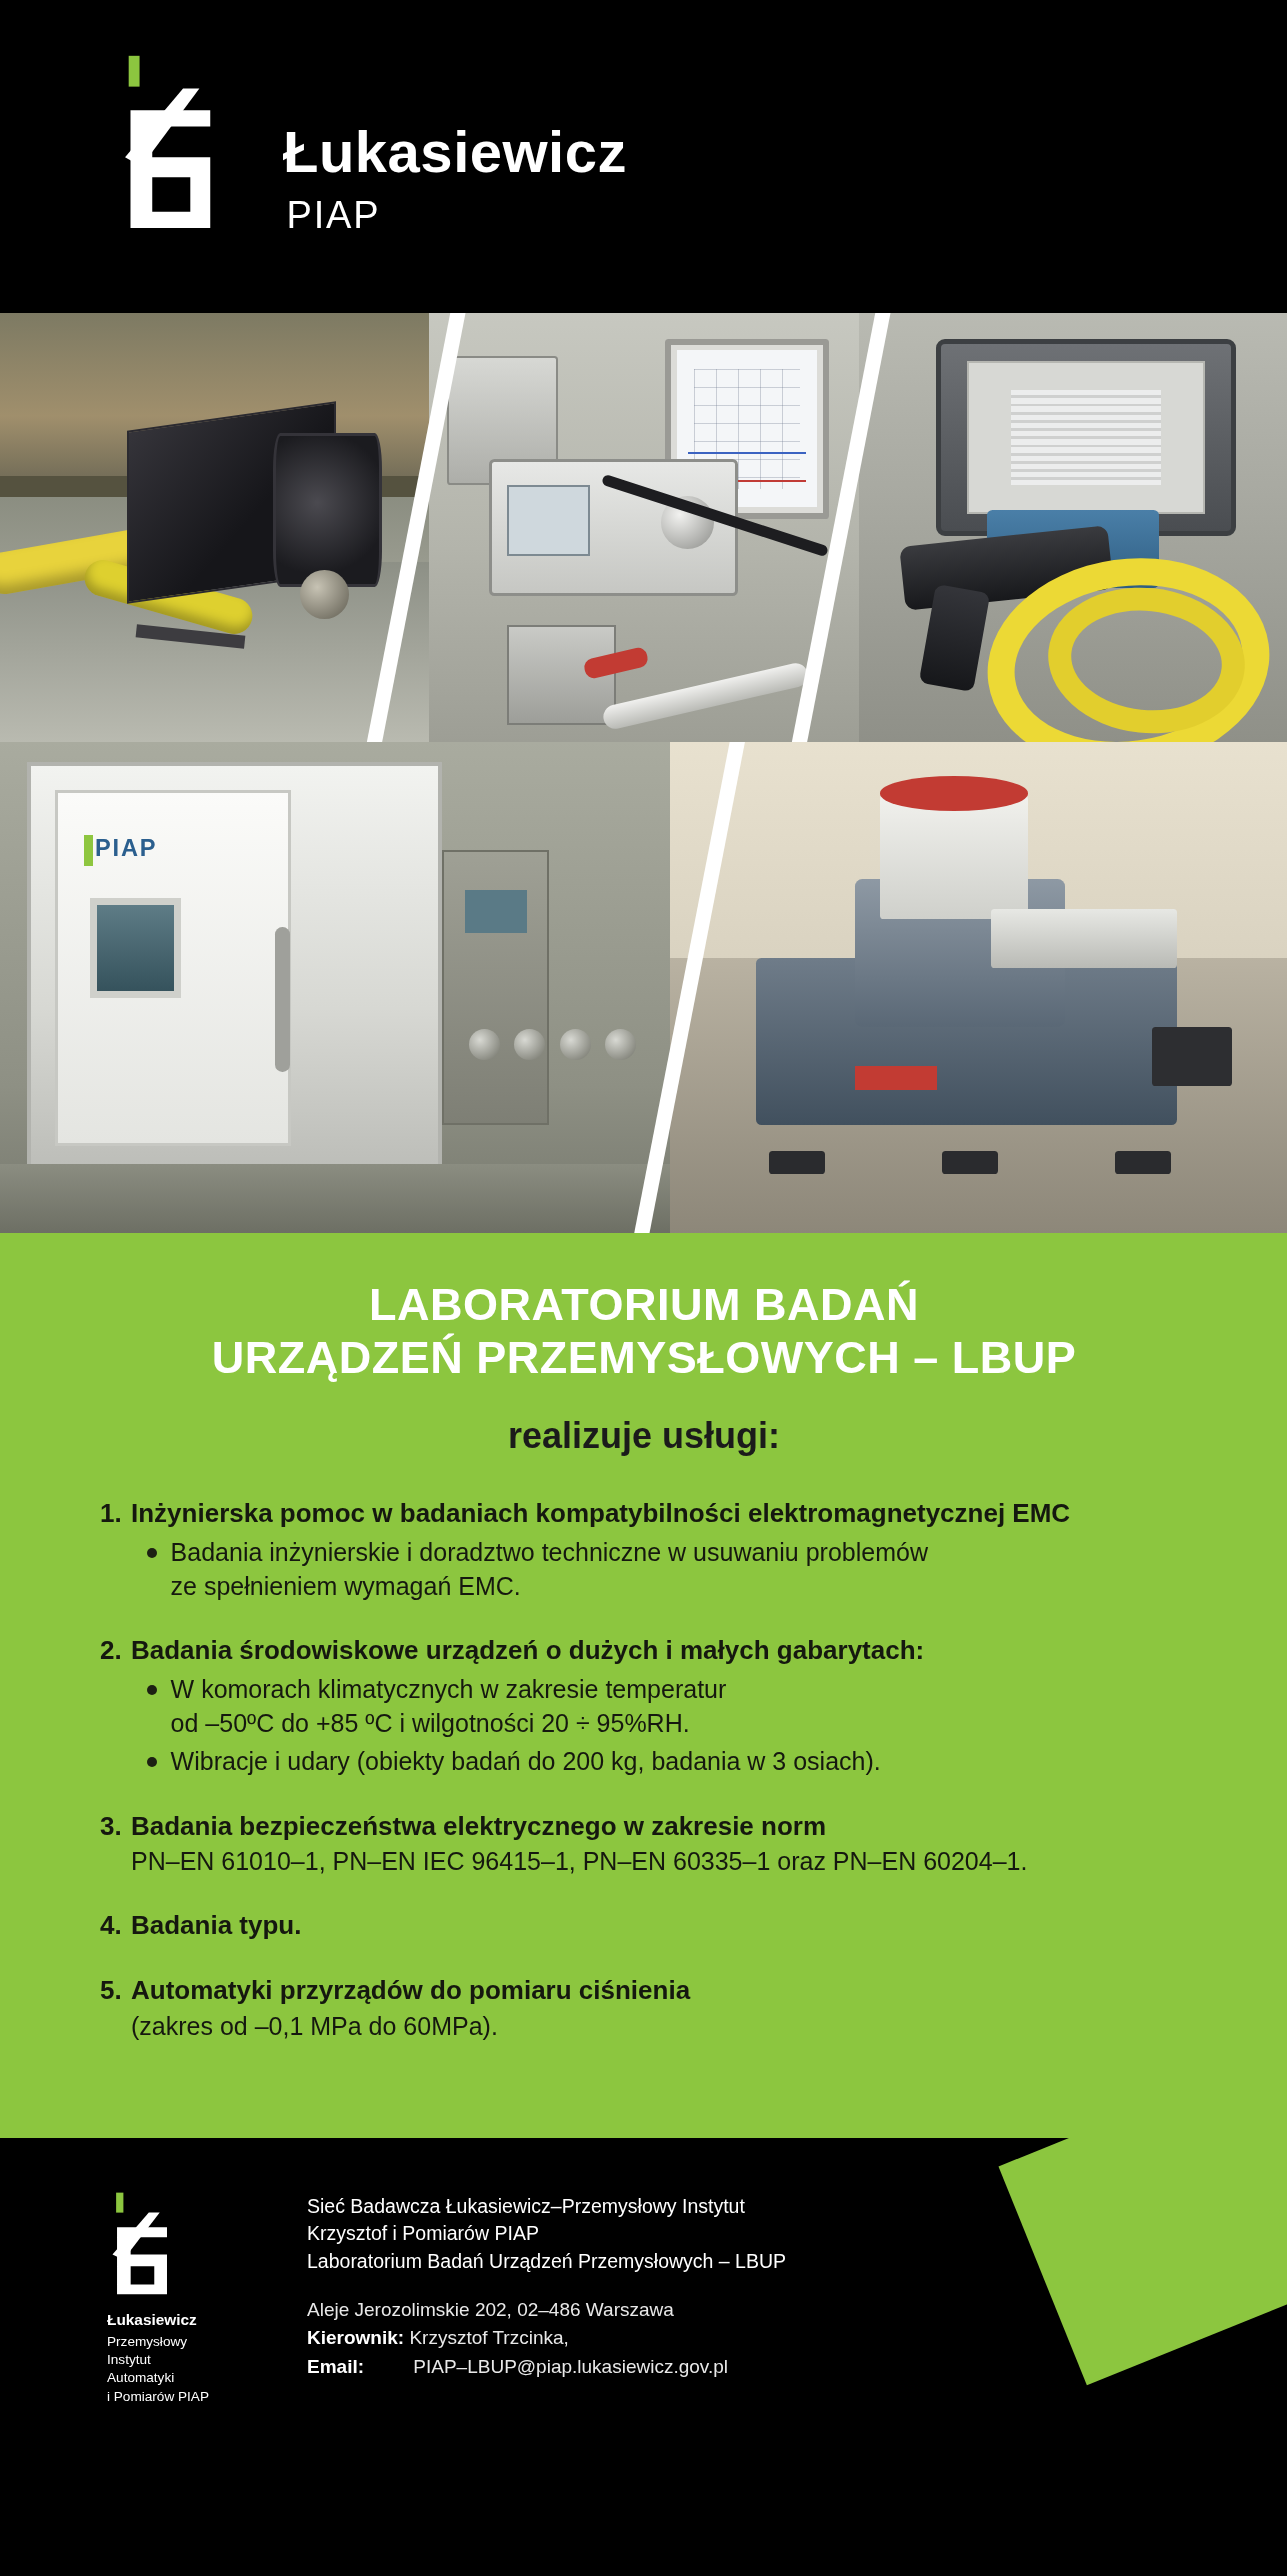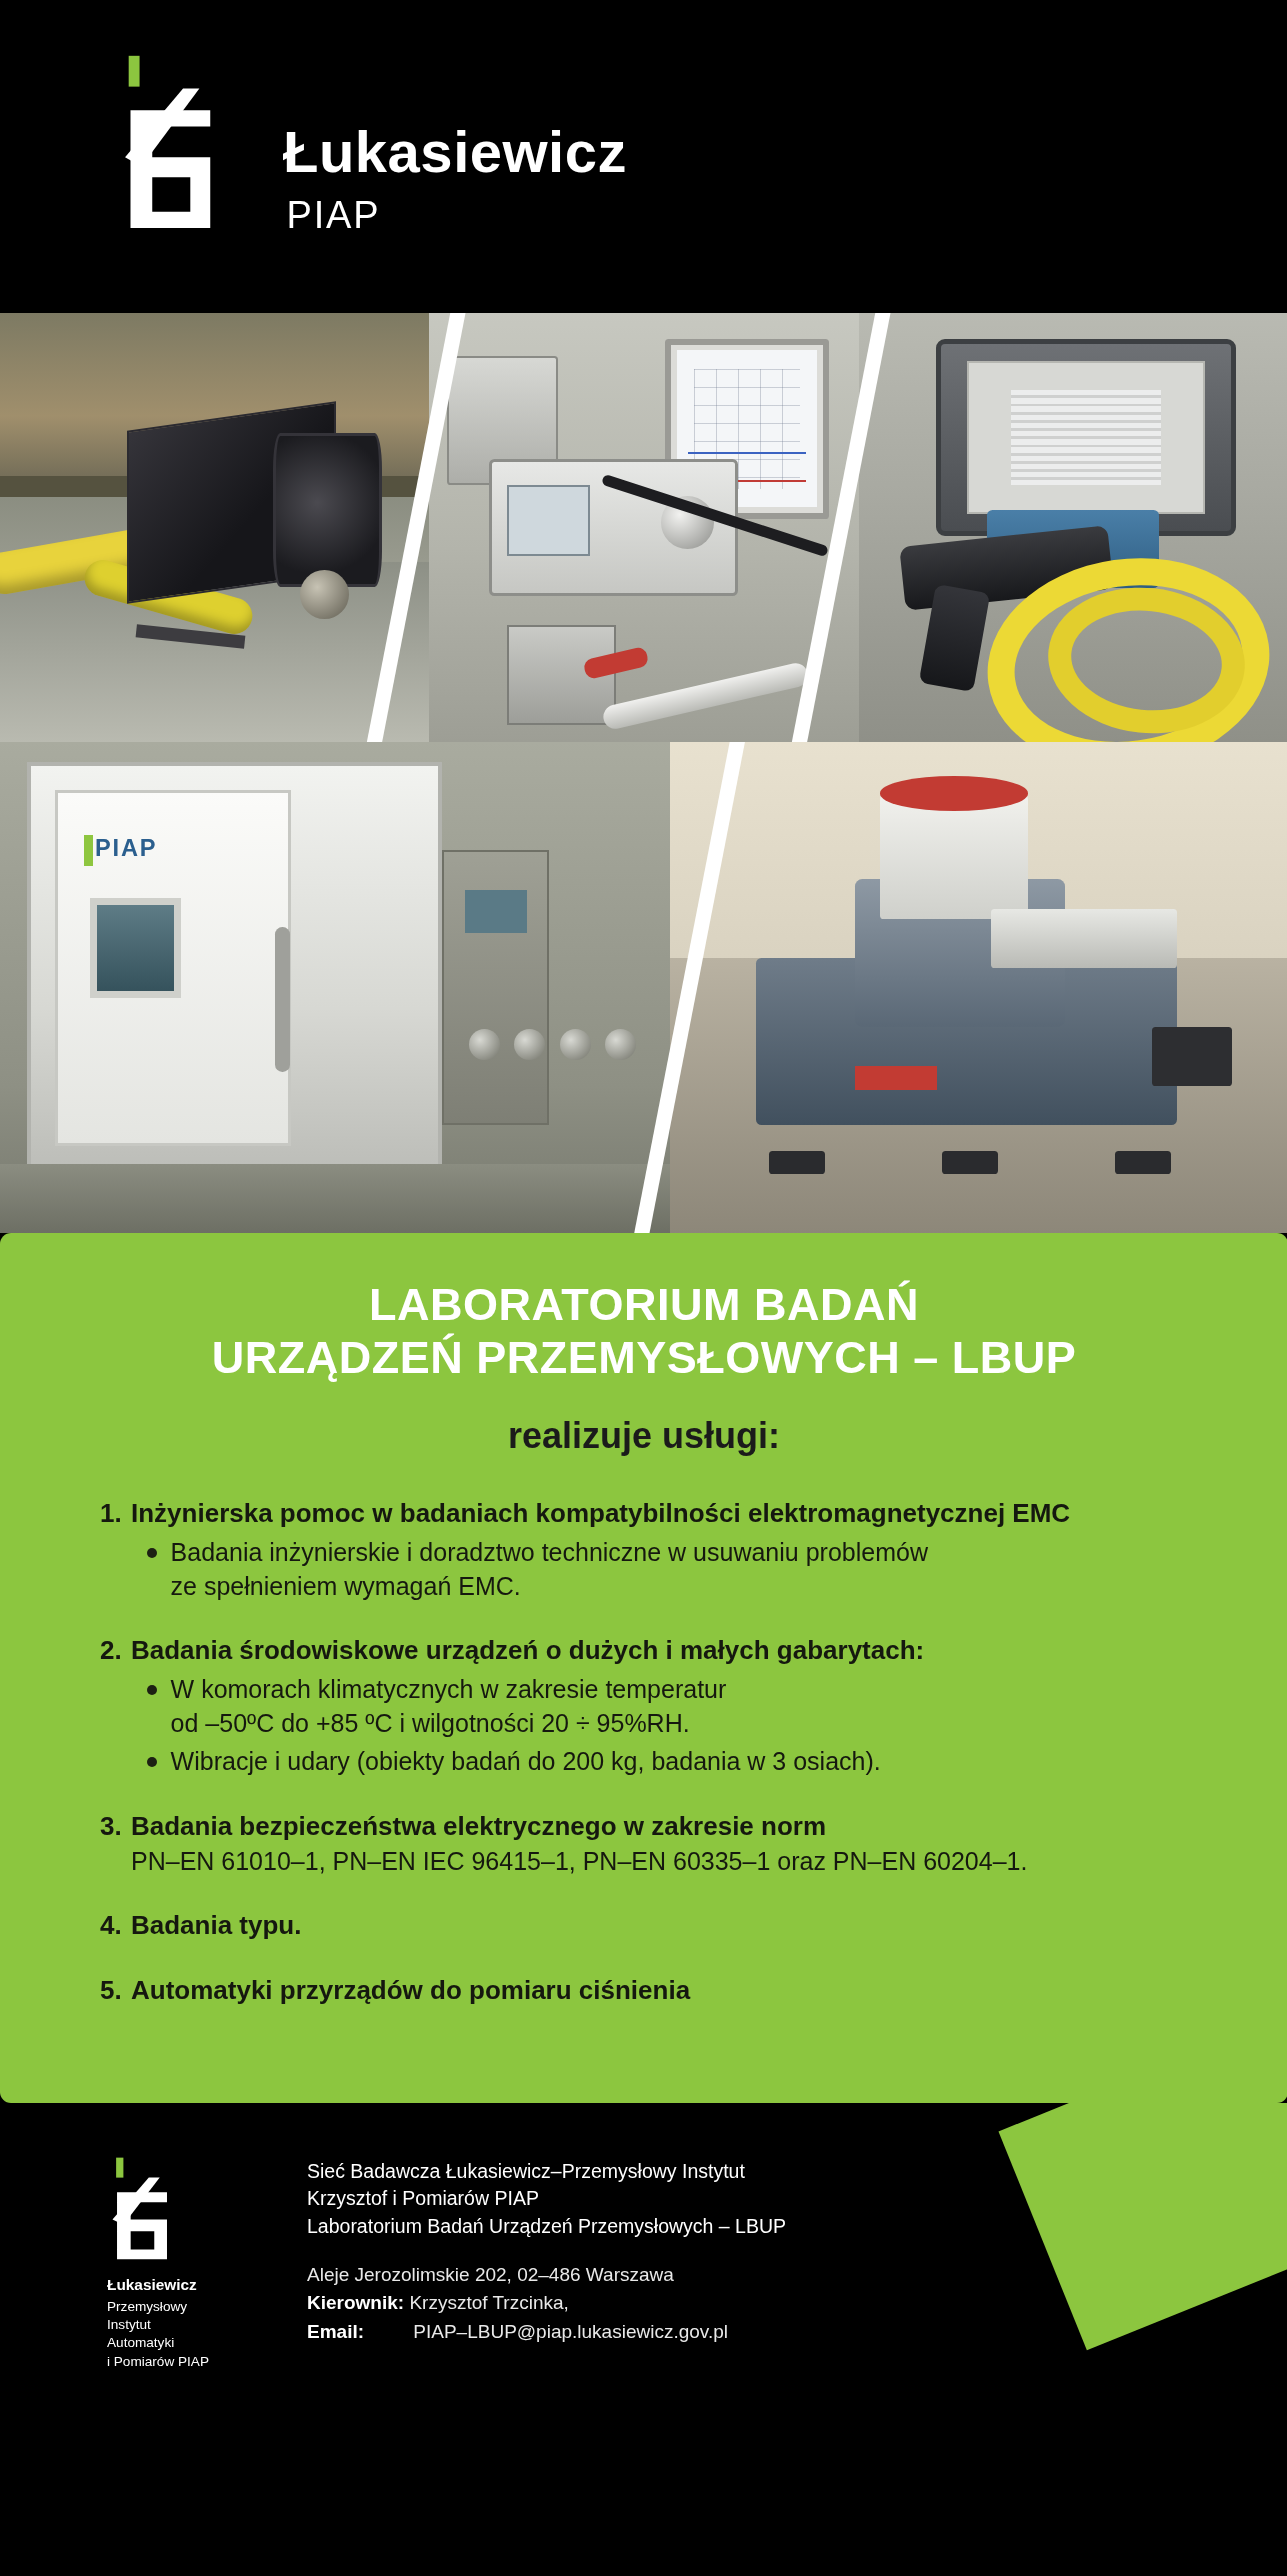--- a/index.html
+++ b/index.html
@@ -332,21 +332,20 @@
   .ph5 .warn {
     position: absolute; left: 30%; top: 66%; width: 82px; height: 23.6px;
     background: #c23b33;
   }
 
   
   .green {
     background: #8cc63f;
     padding: 45px 0 64px 0;
     position: relative;
-    border-radius: 11px;
   }
   .title {
     text-align: center;
     color: #fff;
     font-weight: bold;
     font-size: 45px;
     line-height: 1.18;
     letter-spacing: 0.5px;
     text-transform: uppercase;
     padding: 0 36px;
@@ -621,20 +620,21 @@
           <span class="item-num">4.</span>
           <span class="item-title">Badania typu.</span>
         </div>
       </div>
 
       <div class="item">
         <div class="item-head">
           <span class="item-num">5.</span>
           <span class="item-title">Automatyki przyrządów do pomiaru ciśnienia</span>
         </div>
+        <div class="plain-line">(zakres od –0,1 MPa do 60MPa).</div>
       </div>
 
     </div>
   </div>
 
   <div class="footer">
     <div class="footer-diag"></div>
     <div class="footer-inner">
       <div class="footer-logo">
         <div>

